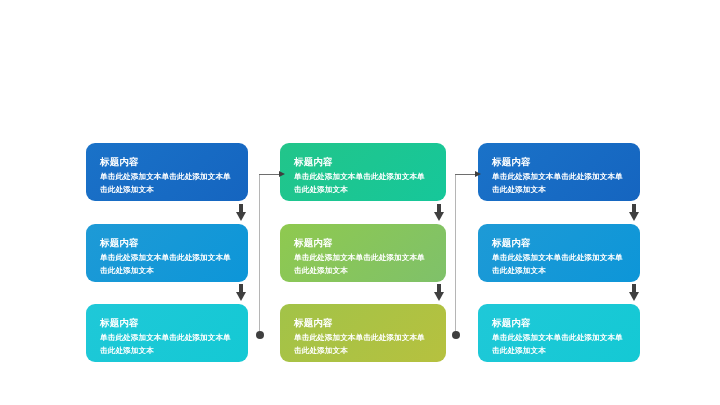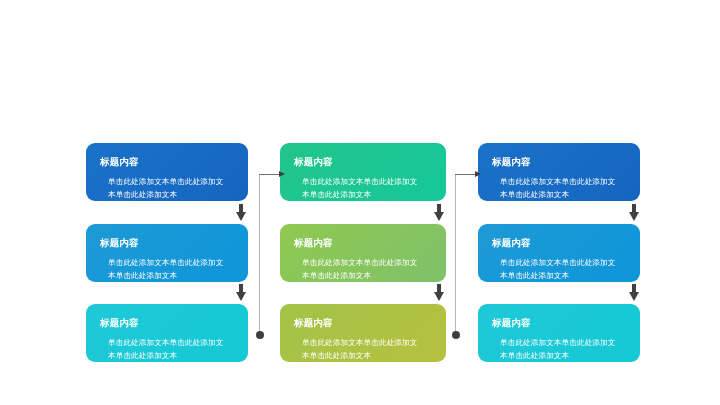--- a/index.html
+++ b/index.html
@@ -33,23 +33,23 @@
   .card-title {
     font-size: 9.5px;
     font-weight: bold;
     line-height: 12px;
     margin: 0 0 3px 0;
     letter-spacing: 0.2px;
   }
   .card-body {
     font-size: 7.6px;
     line-height: 12.5px;
-    margin: 8px;
+    margin: 0;
     letter-spacing: 0.1px;
-    font-weight: normal;
+    font-weight: bold;
   }
 
   
   .col-1 { left: 86px;  width: 162px; }
   .col-2 { left: 280px; width: 166px; }
   .col-3 { left: 478px; width: 162px; }
 
   .row-1 { top: 143px; height: 58px; }
   .row-2 { top: 224px; height: 58px; }
   .row-3 { top: 304px; height: 58px; }

